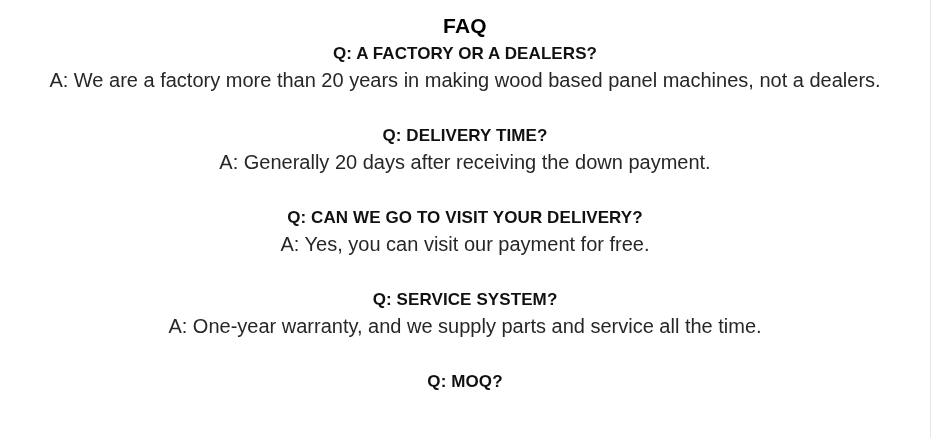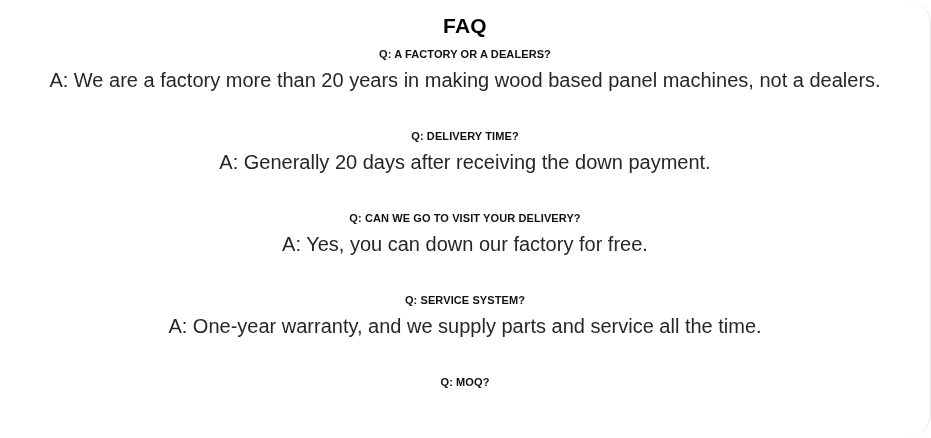--- a/index.html
+++ b/index.html
@@ -15,21 +15,20 @@
     overflow: hidden;
   }
 
   .page {
     position: relative;
     width: 931px;
     height: 438px;
     background: #ffffff;
     box-sizing: border-box;
     border-right: 1px solid #e6e6e6;
-    border-radius: 24px;
   }
 
   .faq-content {
     padding-top: 13px;
     text-align: center;
   }
 
   .faq-title {
     font-size: 21px;
     font-weight: bold;
@@ -43,21 +42,21 @@
   .faq-block {
     margin: 0;
     padding: 0;
   }
 
   .faq-block.spaced {
     margin-top: 30px;
   }
 
   .faq-question {
-    font-size: 11px;
+    font-size: 17px;
     font-weight: bold;
     color: #111111;
     line-height: 26px;
     letter-spacing: 0.1px;
     margin: 0;
     padding: 0;
   }
 
   .faq-answer {
     font-size: 20px;
@@ -85,21 +84,21 @@
       <div class="faq-answer">A: We are a factory more than 20 years in making wood based panel machines, not a dealers.</div>
     </div>
 
     <div class="faq-block spaced">
       <div class="faq-question">Q: DELIVERY TIME?</div>
       <div class="faq-answer">A: Generally 20 days after receiving the down payment.</div>
     </div>
 
     <div class="faq-block spaced">
       <div class="faq-question">Q: CAN WE GO TO VISIT YOUR DELIVERY?</div>
-      <div class="faq-answer">A: Yes, you can down our factory for free.</div>
+      <div class="faq-answer">A: Yes, you can visit our payment for free.</div>
     </div>
 
     <div class="faq-block spaced">
       <div class="faq-question">Q: SERVICE SYSTEM?</div>
       <div class="faq-answer">A: One-year warranty, and we supply parts and service all the time.</div>
     </div>
 
     <div class="faq-block spaced">
       <div class="faq-question">Q: MOQ?</div>
     </div>

